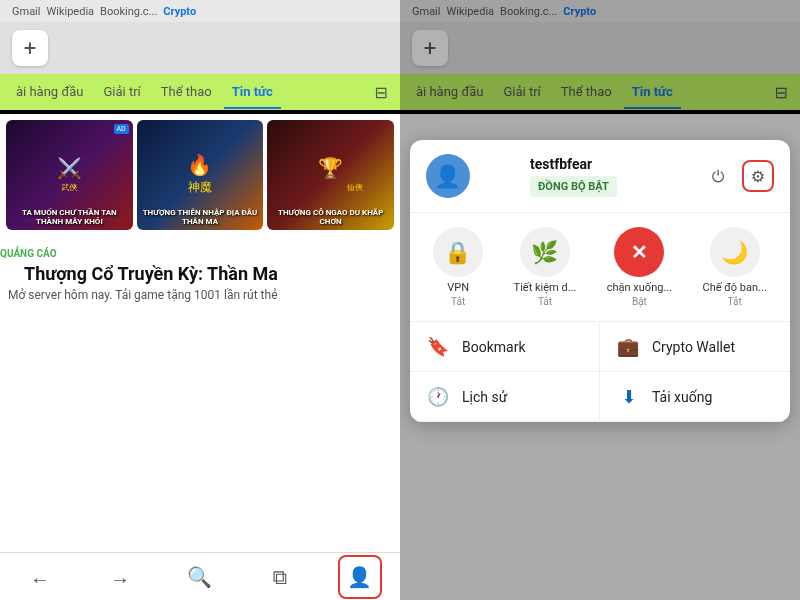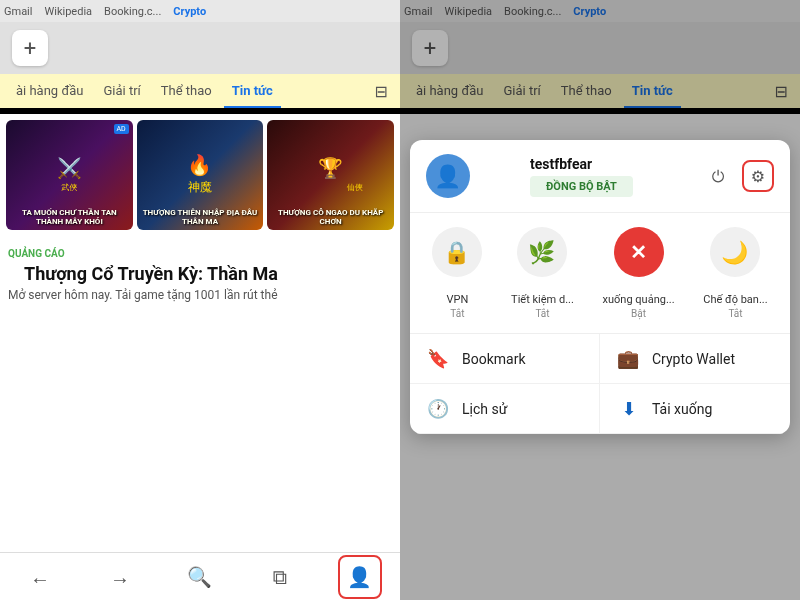--- a/index.html
+++ b/index.html
@@ -30,24 +30,24 @@
       background: #f5f5f5;
       display: flex;
       flex-direction: column;
       overflow: hidden;
       position: relative;
     }
 
     
     .top-bar {
       background: #e8e8e8;
-      padding: 4px 4px;
-      display: flex;
-      align-items: center;
-      gap: 12px;
+      padding: 4px 12px;
+      display: flex;
+      align-items: center;
+      gap: 6px;
       font-size: 11px;
       color: #555;
       height: 22px;
       text-align: center;
     }
     .top-bar span {
       cursor: pointer;
     }
     .top-bar span.active {
       color: #1a73e8;
@@ -70,24 +70,24 @@
       align-items: center;
       justify-content: center;
       font-size: 22px;
       color: #555;
       cursor: pointer;
       box-shadow: 0 1px 3px rgba(0,0,0,0.2);
     }
 
     
     .nav-tabs {
-      background: #fef9c3;
-      display: flex;
-      align-items: center;
-      border-bottom: 6px solid #000000;
+      background: #bef264;
+      display: flex;
+      align-items: center;
+      border-bottom: 4px solid #000000;
       padding: 8px 8px;
       gap: 4px;
       height: 40px;
       overflow: hidden;
     }
     .nav-tab {
       padding: 8px 8px;
       font-size: 13px;
       color: #555;
       cursor: pointer;
@@ -238,21 +238,21 @@
     }
     .user-email {
       font-size: 12px;
       color: #666;
     }
     .sync-btn {
       background: #e8f5e9;
       color: #2e7d32;
       border: none;
       border-radius: 4px;
-      padding: 4px 16px;
+      padding: 4px 8px;
       font-size: 11px;
       font-weight: bold;
       cursor: pointer;
       margin-top: 4px;
       display: inline-block;
     }
     .profile-actions {
       display: flex;
       gap: 8px;
     }
@@ -298,21 +298,20 @@
       font-size: 22px;
     }
     .quick-action-icon.red {
       background: #e53935;
       color: white;
     }
     .quick-action-label {
       font-size: 11px;
       color: #333;
       text-align: center;
-      margin-top: 12px;
     }
     .quick-action-sublabel {
       font-size: 10px;
       color: #888;
       text-align: center;
       margin-top: -2px;
     }
 
     
     .menu-items {
@@ -414,21 +413,21 @@
           <div style="display:flex;align-items:center;justify-content:center;height:100%;flex-direction:column;">
             <div style="font-size:20px;">🏆</div>
             <div style="font-size:8px;color:#ffd700;text-align:center;padding:2px;margin-left:48px;">仙俠</div>
           </div>
         </div>
         <div class="banner-text">THƯỢNG CÔ NGAO
 DU KHẮP CHƠN</div>
       </div>
     </div>
 
-    <div style="padding: 6px 8px 0;">
+    <div style="padding: 6px 0 0;">
       <span class="ad-label-text">QUẢNG CÁO</span>
     </div>
     <div class="ad-title">Thượng Cổ Truyền Kỳ: Thần Ma</div>
     <div class="ad-subtitle">Mở server hôm nay. Tải game tặng 1001 lần rút
 thẻ</div>
   </div>
 
   <div class="bottom-nav">
     <div class="bottom-nav-btn">←</div>
     <div class="bottom-nav-btn">→</div>
@@ -493,21 +492,21 @@
         <div class="quick-action-icon">
           <span>🌿</span>
         </div>
         <div class="quick-action-label">Tiết kiệm d...</div>
         <div class="quick-action-sublabel">Tắt</div>
       </div>
       <div class="quick-action">
         <div class="quick-action-icon red">
           <span style="font-size:20px;color:white;font-weight:bold;">✕</span>
         </div>
-        <div class="quick-action-label">xuống quảng...</div>
+        <div class="quick-action-label">chặn xuống...</div>
         <div class="quick-action-sublabel">Bật</div>
       </div>
       <div class="quick-action">
         <div class="quick-action-icon">
           <span>🌙</span>
         </div>
         <div class="quick-action-label">Chế độ ban...</div>
         <div class="quick-action-sublabel">Tắt</div>
       </div>
     </div>

